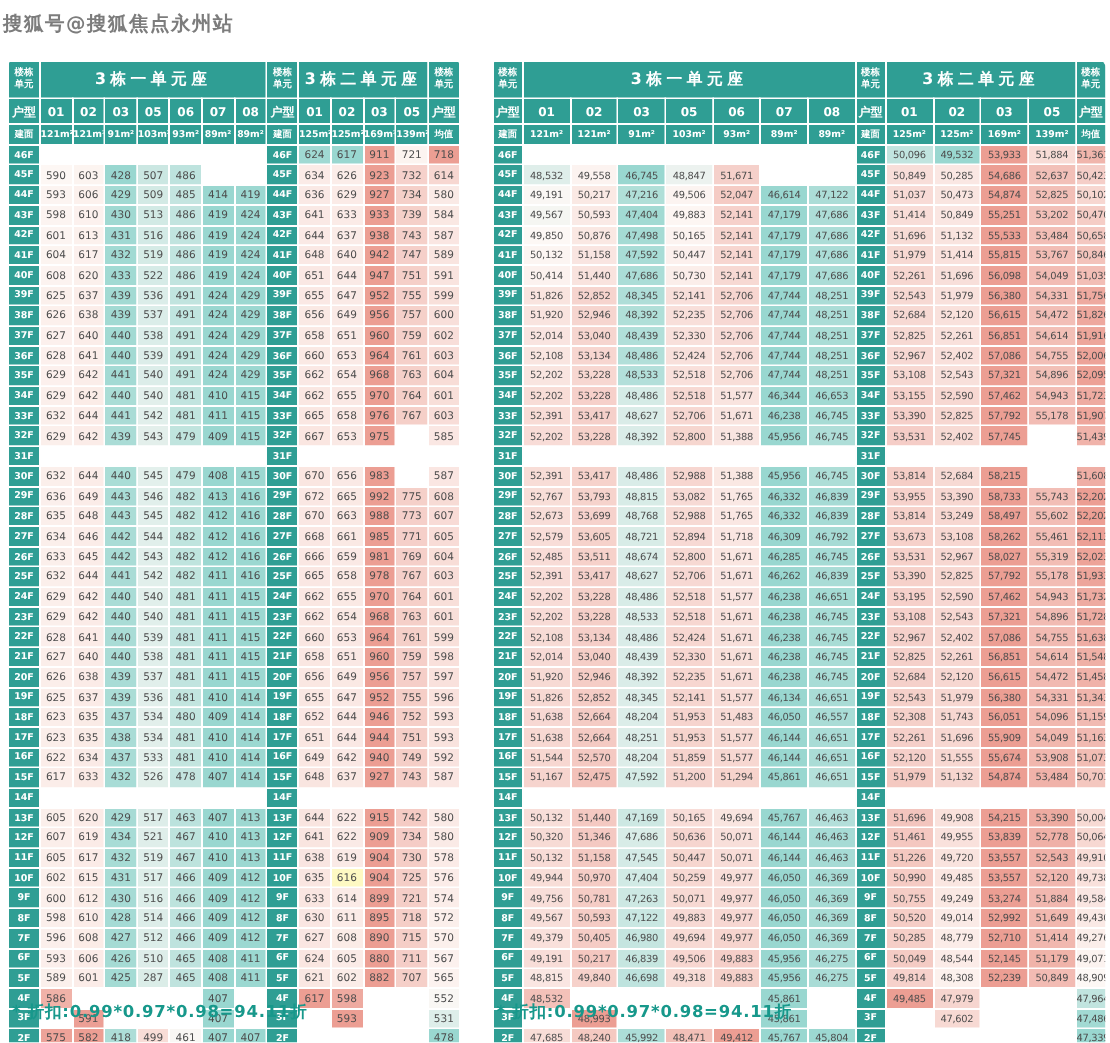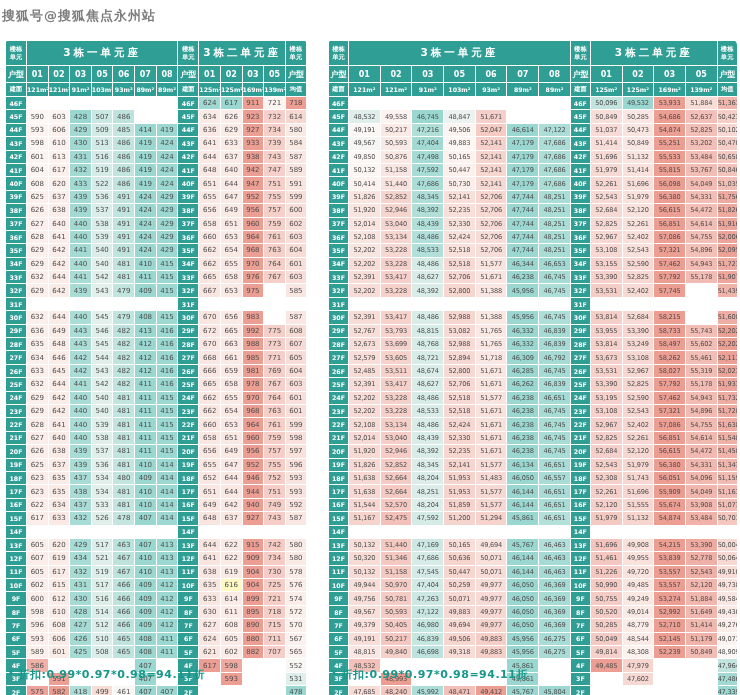--- a/index.html
+++ b/index.html
@@ -757,21 +757,21 @@
             <td class="dc" style="background: rgb(251, 235, 231);">605</td>
             <td class="dc" style="background: rgb(236, 158, 147);">880</td>
             <td class="dc" style="background: rgb(245, 205, 199);">711</td>
             <td class="dc" style="background: rgb(252, 241, 238);">567</td>
           </tr>
           <tr>
             <td class="flo">5F</td>
             <td class="dc" style="background: rgb(251, 240, 236);">589</td>
             <td class="dc" style="background: rgb(251, 236, 232);">601</td>
             <td class="dc" style="background: rgb(164, 219, 212);">425</td>
-            <td class="dc" style="background: rgb(219, 237, 232);">508</td>
+            <td class="dc" style="background: rgb(219, 237, 232);">287</td>
             <td class="dc" style="background: rgb(191, 227, 222);">465</td>
             <td class="dc" style="background: rgb(153, 215, 208);">408</td>
             <td class="dc" style="background: rgb(155, 216, 209);">411</td>
             <td class="flo">5F</td>
             <td class="dc" style="background: rgb(250, 231, 226);">621</td>
             <td class="dc" style="background: rgb(251, 236, 232);">602</td>
             <td class="dc" style="background: rgb(236, 158, 147);">882</td>
             <td class="dc" style="background: rgb(245, 207, 200);">707</td>
             <td class="dc" style="background: rgb(252, 242, 239);">565</td>
           </tr>

